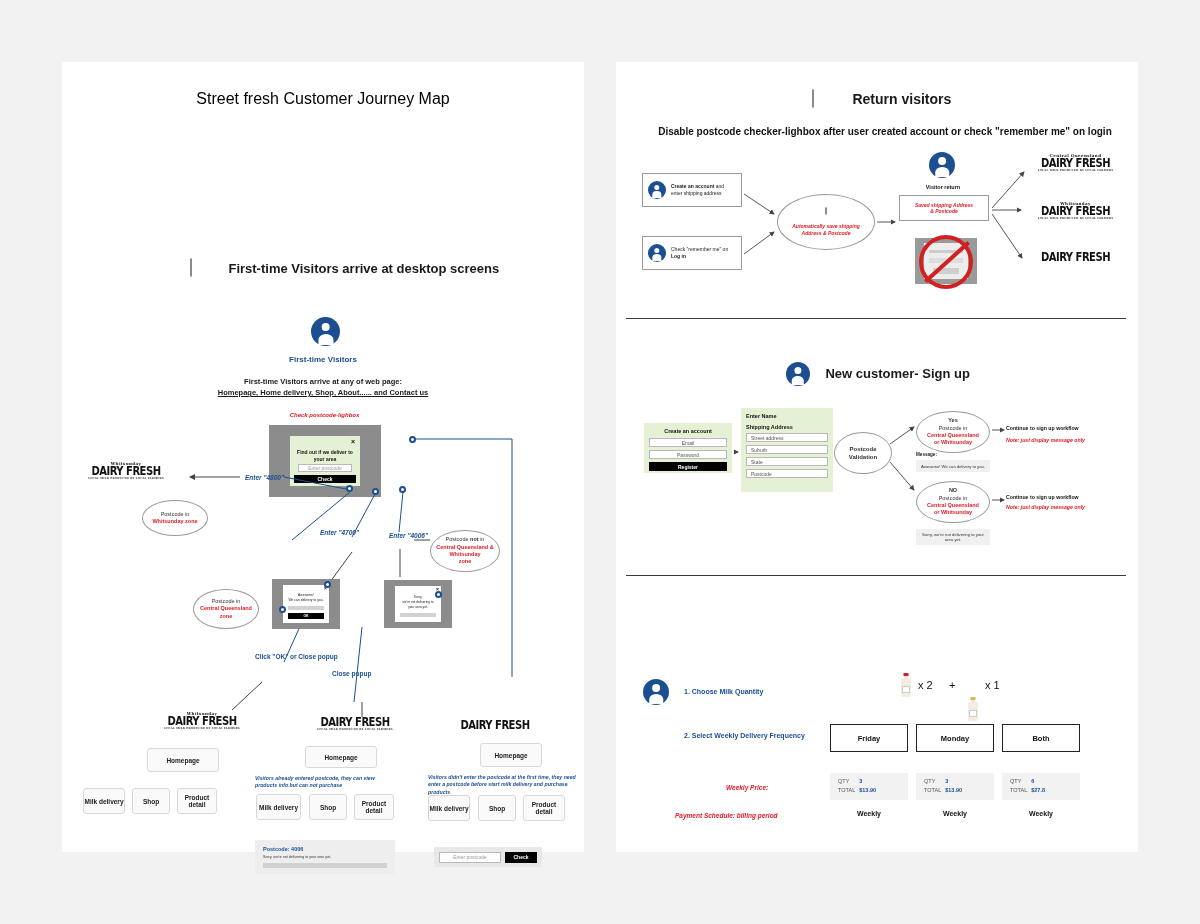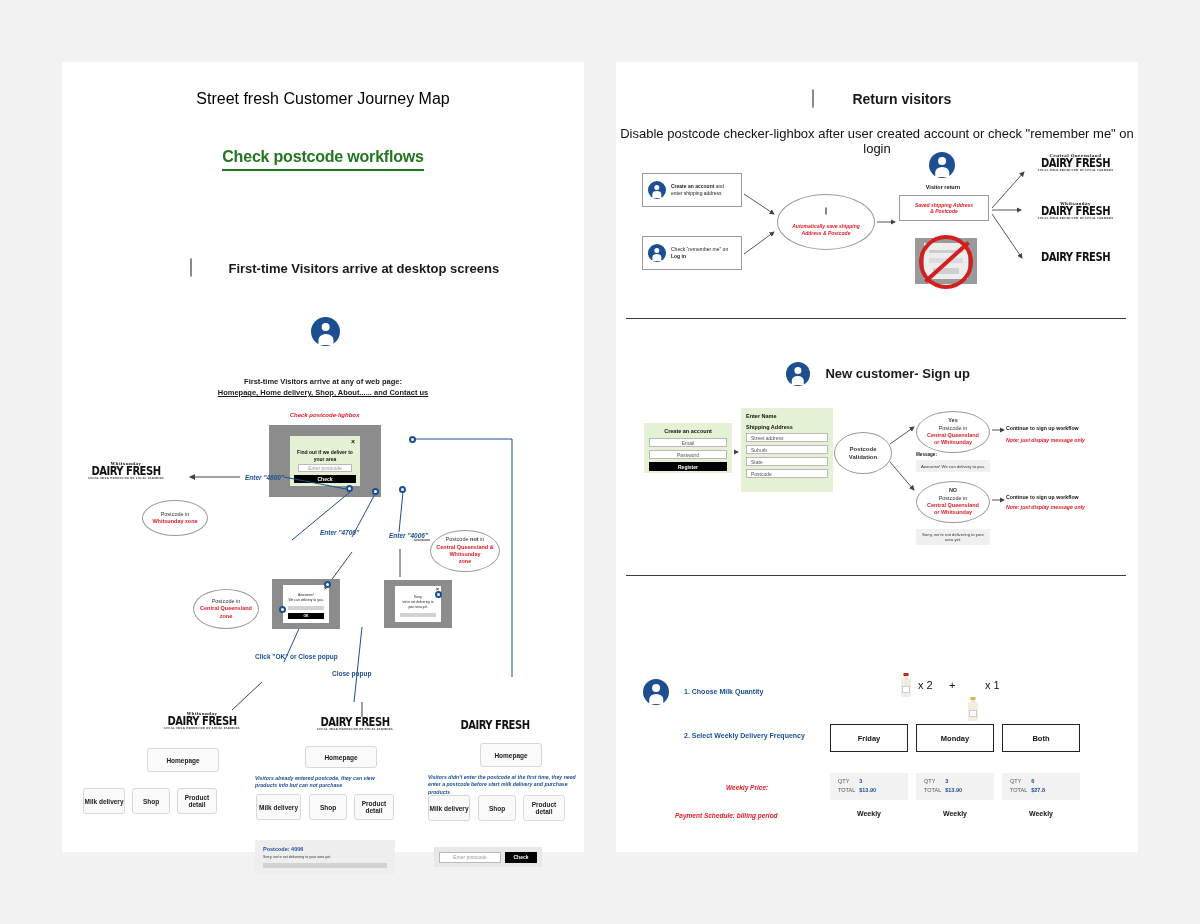--- a/index.html
+++ b/index.html
@@ -100,34 +100,32 @@
   .ban-circle { position:absolute; border:4px solid #d21f1f; border-radius:50%; }
   .ban-slash { position:absolute; background:#d21f1f; transform-origin:center; }
 </style>
 </head>
 <body>
 
 <div class="page" id="page-left">
 
   <div class="abs ctr" style="left:0;top:28px;width:100%;">Street fresh Customer Journey Map</div>
 
-  <div class="abs ctr" style="left:0;top:86px;width:100%;">
-    <span class="h-green">Check postcode workflows</span>
-  </div>
 
   <div class="abs" style="left:128px;top:197px;">
     <span class="monitor">
       <span class="scr"></span><span class="stand"></span><span class="base"></span>
     </span>
     <span class="sec-head" style="margin-left:10px;">First-time Visitors arrive at desktop screens</span>
   </div>
 
   <div class="abs" style="left:249px;top:255px;">
     <span class="av" style="width:29px;height:29px;"></span>
   </div>
+  <div class="abs ctr cap-blue" style="left:0;top:293px;width:100%;font-size:8px;">First-time Visitors</div>
   <div class="abs ctr bodytxt" style="left:0;top:315px;width:100%;">First-time Visitors arrive at any of web page:</div>
   <div class="abs ctr bodytxt" style="left:0;top:326px;width:100%;text-decoration:underline;">Homepage, Home delivery, Shop, About...... and Contact us</div>
 
   <div class="abs ctr cap-red" style="left:175px;top:350px;width:175px;font-size:6px;">Check postcode-lighbox</div>
 
   <div class="abs lb-frame" style="left:207px;top:363px;width:112px;height:72px;">
     <div class="lb-inner" style="left:21px;top:11px;width:70px;height:50px;">
       <div class="abs" style="right:5px;top:2px;font-size:7px;color:#111;font-weight:bold;">×</div>
       <div class="abs ctr" style="left:0;top:13px;width:100%;font-size:5px;font-weight:bold;color:#111;">Find out if we deliver to</div>
       <div class="abs ctr" style="left:0;top:20px;width:100%;font-size:5px;font-weight:bold;color:#111;">your area</div>
@@ -265,21 +263,21 @@
 </div>
 
 <div class="page" id="page-right">
 
   <div class="abs" style="left:196px;top:28px;">
     <span class="monitor">
       <span class="scr"></span><span class="stand"></span><span class="base"></span>
     </span>
     <span class="sec-head" style="margin-left:12px;font-size:14px;">Return visitors</span>
   </div>
-  <div class="abs ctr" style="left:0;top:64px;width:100%;font-size:13px;font-weight:normal;color:#111;">Disable postcode checker-lighbox after user created account or check "remember me" on login</div>
+  <div class="abs ctr" style="left:8px;top:64px;width:100%;font-size:10px;font-weight:bold;color:#111;">Disable postcode checker-lighbox after user created account or check "remember me" on login</div>
 
   <div class="abs box-w" style="left:26px;top:111px;width:100px;height:34px;display:flex;align-items:center;gap:5px;padding:0 5px;">
     <span class="av" style="width:18px;height:18px;flex:none;"></span>
     <span style="font-size:5px;color:#222;line-height:1.4;">
       <b>Create an account</b>
       <span>and enter shipping address</span>
     </span>
   </div>
   <div class="abs box-w" style="left:26px;top:174px;width:100px;height:34px;display:flex;align-items:center;gap:5px;padding:0 5px;">
     <span class="av" style="width:18px;height:18px;flex:none;"></span>

